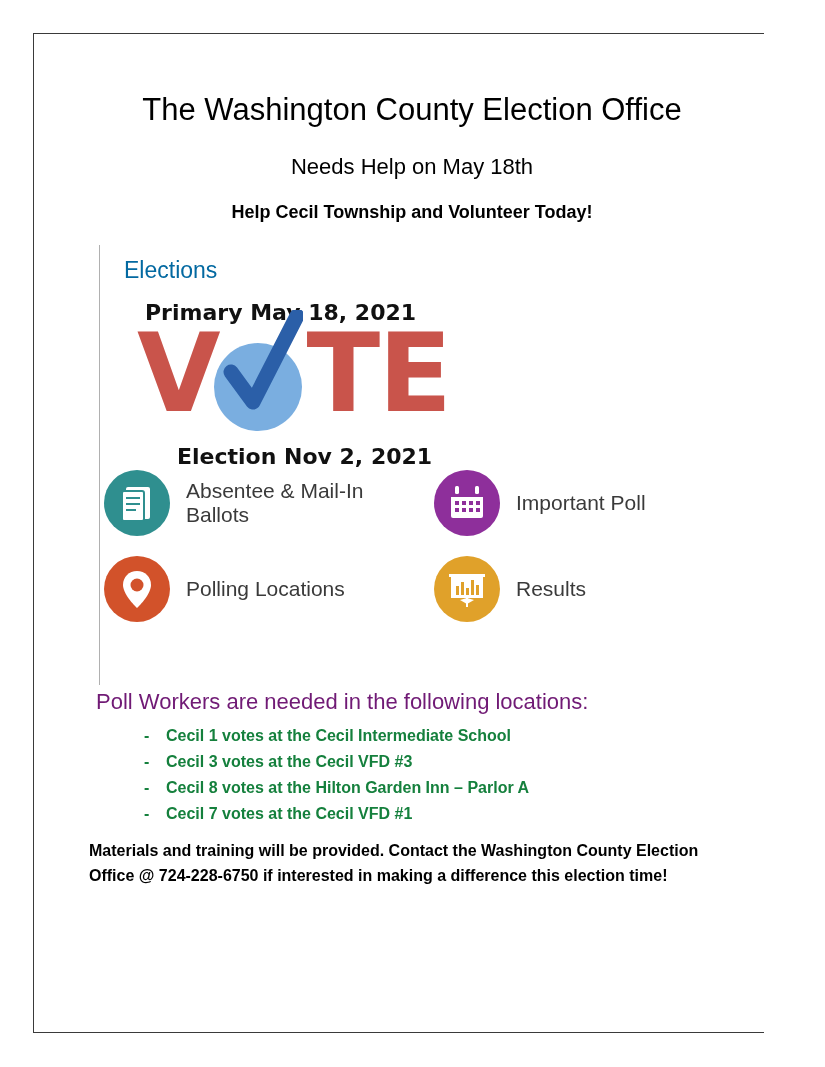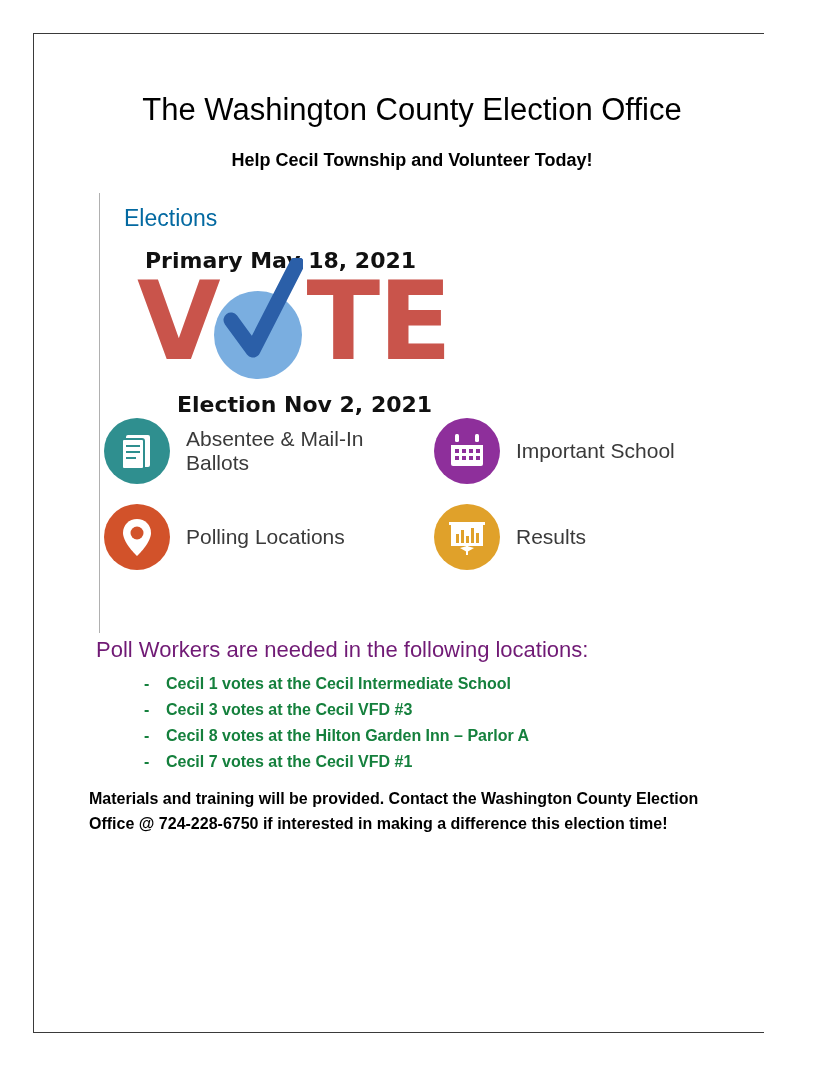--- a/index.html
+++ b/index.html
@@ -196,20 +196,21 @@
     padding: 0 55px;
   }
 </style>
 </head>
 <body>
 
 <div class="page">
   <div class="sheet">
 
     <div class="title">The Washington County Election Office</div>
+    <div class="subtitle">Needs Help on May 18th</div>
     <div class="subtitle2">Help Cecil Township and Volunteer Today!</div>
 
     <div class="clip">
       <div class="clip-rule"></div>
       <div class="clip-heading">Elections</div>
 
       <div class="vote-block">
         <div class="primary-line">Primary May 18, 2021</div>
         <div class="vote-word">V<span class="vote-letter-o">O</span>TE</div>
         <div class="check-circle"></div>
@@ -245,21 +246,21 @@
                     <rect x="28" y="31" width="4" height="4"></rect>
                   <rect x="35" y="31" width="4" height="4"></rect>
                     <rect x="42" y="31" width="4" height="4"></rect>
                   <rect x="21" y="38" width="4" height="4"></rect>
                     <rect x="28" y="38" width="4" height="4"></rect>
                   <rect x="35" y="38" width="4" height="4"></rect>
                     <rect x="42" y="38" width="4" height="4"></rect>
                 </g>
               </svg>
             </div>
-            <div class="tile-label">Important School</div>
+            <div class="tile-label">Important Poll</div>
           </div>
         </div>
         <div class="tile-row">
           <div class="tile col1">
             <div class="circ orange">
               <svg viewBox="0 0 66 66" width="66" height="66">
                 <path d="M33 15 C25 15 19 21 19 29 C19 39 33 52 33 52 C33 52 47 39 47 29 C47 21 41 15 33 15 Z" fill="#ffffff"></path>
                 <circle cx="33" cy="29" r="6.5" fill="#d2522a"></circle>
               </svg>
             </div>

